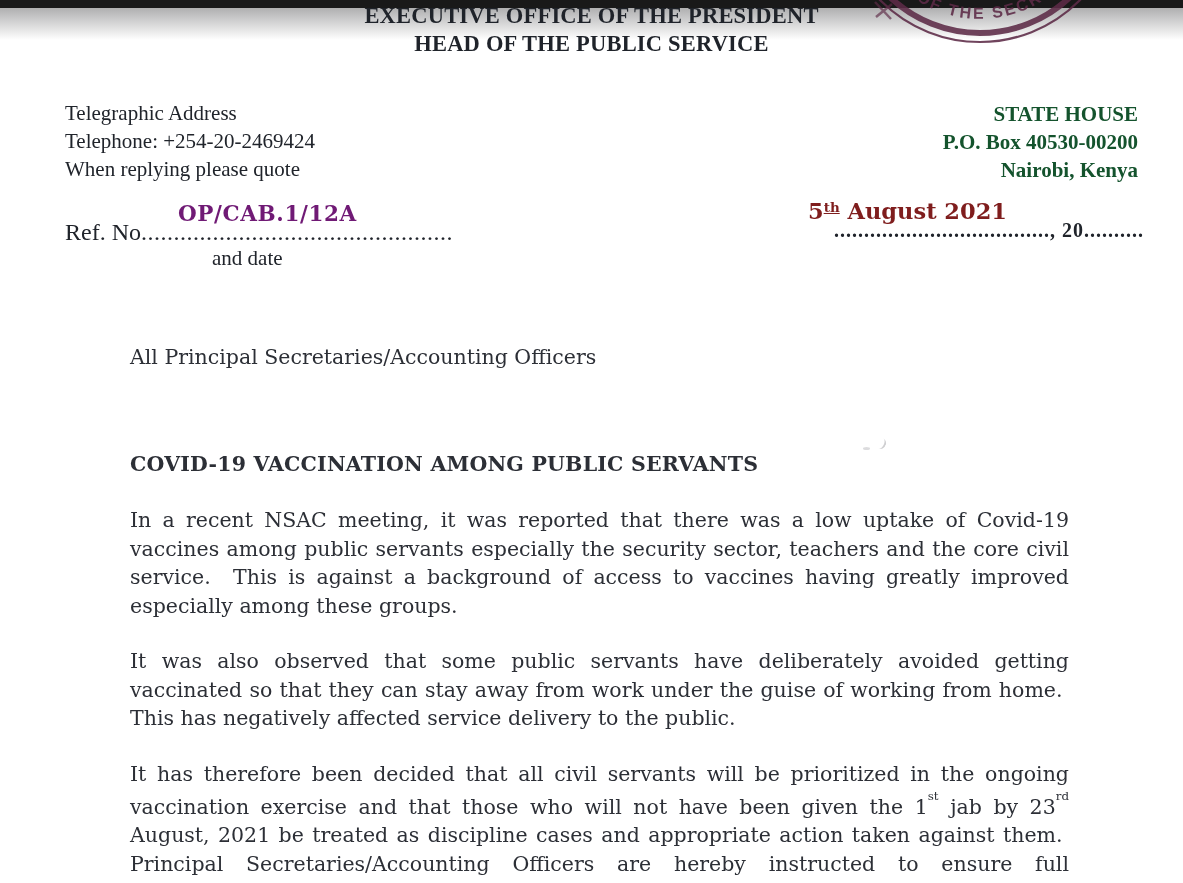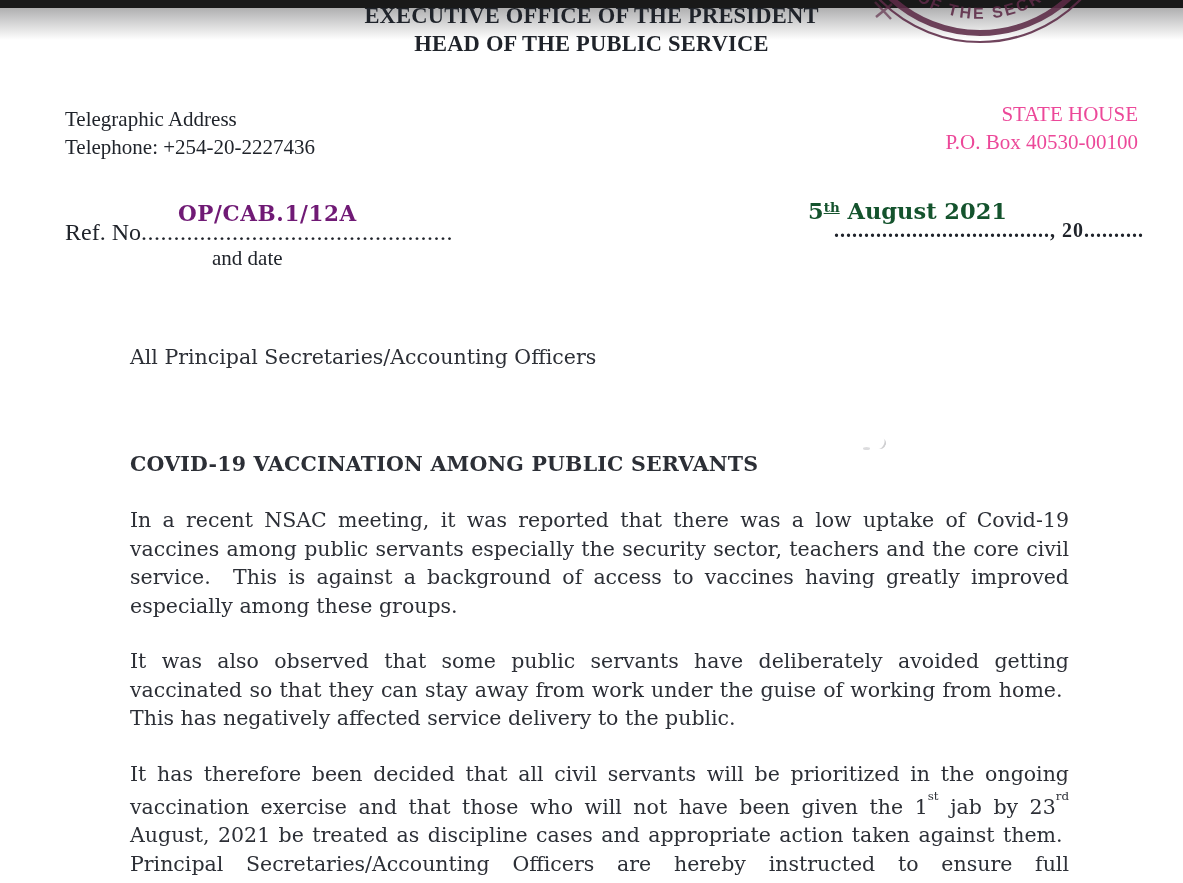--- a/index.html
+++ b/index.html
@@ -32,29 +32,29 @@
   
   .stamp { position:absolute; left:845px; top:0; width:270px; height:58px; opacity:0.88; }
   .stamp circle { fill:none; }
   .stamp text { font-family:"Liberation Sans", sans-serif; font-weight:bold; font-size:16px; letter-spacing:2.5px; }
 
   
   .office-line { position:absolute; left:0; width:100%; text-align:center; font-weight:bold; font-size:22.5px; letter-spacing:0.2px; color:#1f232a; }
   .office-line1 { top:3px; }
   .office-line2 { top:31px; }
 
-  .contact-block { position:absolute; left:65px; top:99px; font-size:21px; line-height:28px; color:#20242b;margin-top:6px; }
-  .address-block { position:absolute; right:45px; top:100px; font-size:21px; line-height:28px; font-weight:normal; text-align:right; color:#ec4899; }
+  .contact-block { position:absolute; left:65px; top:99px; font-size:21px; line-height:28px; color:#20242b; }
+  .address-block { position:absolute; right:45px; top:100px; font-size:21px; line-height:28px; font-weight:bold; text-align:right; color:#14532d; }
 
   .ref-row { position:absolute; left:65px; top:219px; font-size:24px; color:#20242b; white-space:nowrap; }
   .ref-row .dots { letter-spacing:0.5px; }
   .ref-value { position:absolute; left:178px; top:201px; font-family:"DejaVu Serif", serif; font-weight:bold; font-size:21.5px; letter-spacing:0.6px; color:#701a75; }
   .and-date { position:absolute; left:212px; top:246px; font-size:21px; color:#20242b; }
 
-  .date-value { position:absolute; left:808px; top:198px; font-family:"DejaVu Serif", serif; font-weight:bold; font-size:22.5px; color:#14532d; }
+  .date-value { position:absolute; left:808px; top:198px; font-family:"DejaVu Serif", serif; font-weight:bold; font-size:22.5px; color:#7f1d1d; }
   .date-sup { font-size:0.6em; position:relative; top:-0.5em; text-decoration:underline; }
   .date-dots { position:absolute; left:834px; top:219px; font-size:20px; font-weight:bold; letter-spacing:1px; color:#20242b; white-space:nowrap; }
 
   
   .letter-body {
     position:absolute; left:130px; top:344px; width:939px;
     font-family:"DejaVu Serif", serif; font-size:20.5px; color:#2c2f36;
   }
   .recipient { margin:0 0 81px 0; line-height:26px; }
   .subject { font-weight:bold; margin:0 0 29px 0; line-height:26px; letter-spacing:0.2px; }
@@ -79,26 +79,28 @@
     <text text-anchor="middle" fill="#5d2b47">
       <textPath href="#stamp-text-arc" startOffset="50%">OF THE SECR</textPath>
     </text>
   </svg>
 
   <div class="office-line office-line2">HEAD OF THE PUBLIC SERVICE</div>
   <div class="office-line office-line1">EXECUTIVE OFFICE OF THE PRESIDENT</div>
 
   <div class="contact-block">
     <div>Telegraphic Address</div>
-    <div>Telephone: +254-20-2227436</div>
+    <div>Telephone: +254-20-2469424</div>
+    <div>When replying please quote</div>
   </div>
 
   <div class="address-block">
     <div>STATE HOUSE</div>
-    <div>P.O. Box 40530-00100</div>
+    <div>P.O. Box 40530-00200</div>
+    <div>Nairobi, Kenya</div>
   </div>
 
   <div class="ref-row">
     <span>Ref. No</span><span class="dots">................................................</span>
   </div>
   <div class="ref-value">OP/CAB.1/12A</div>
   <div class="and-date">and date</div>
 
   <div class="date-value">
     <span>5</span><span class="date-sup">th</span><span> August 2021</span>

